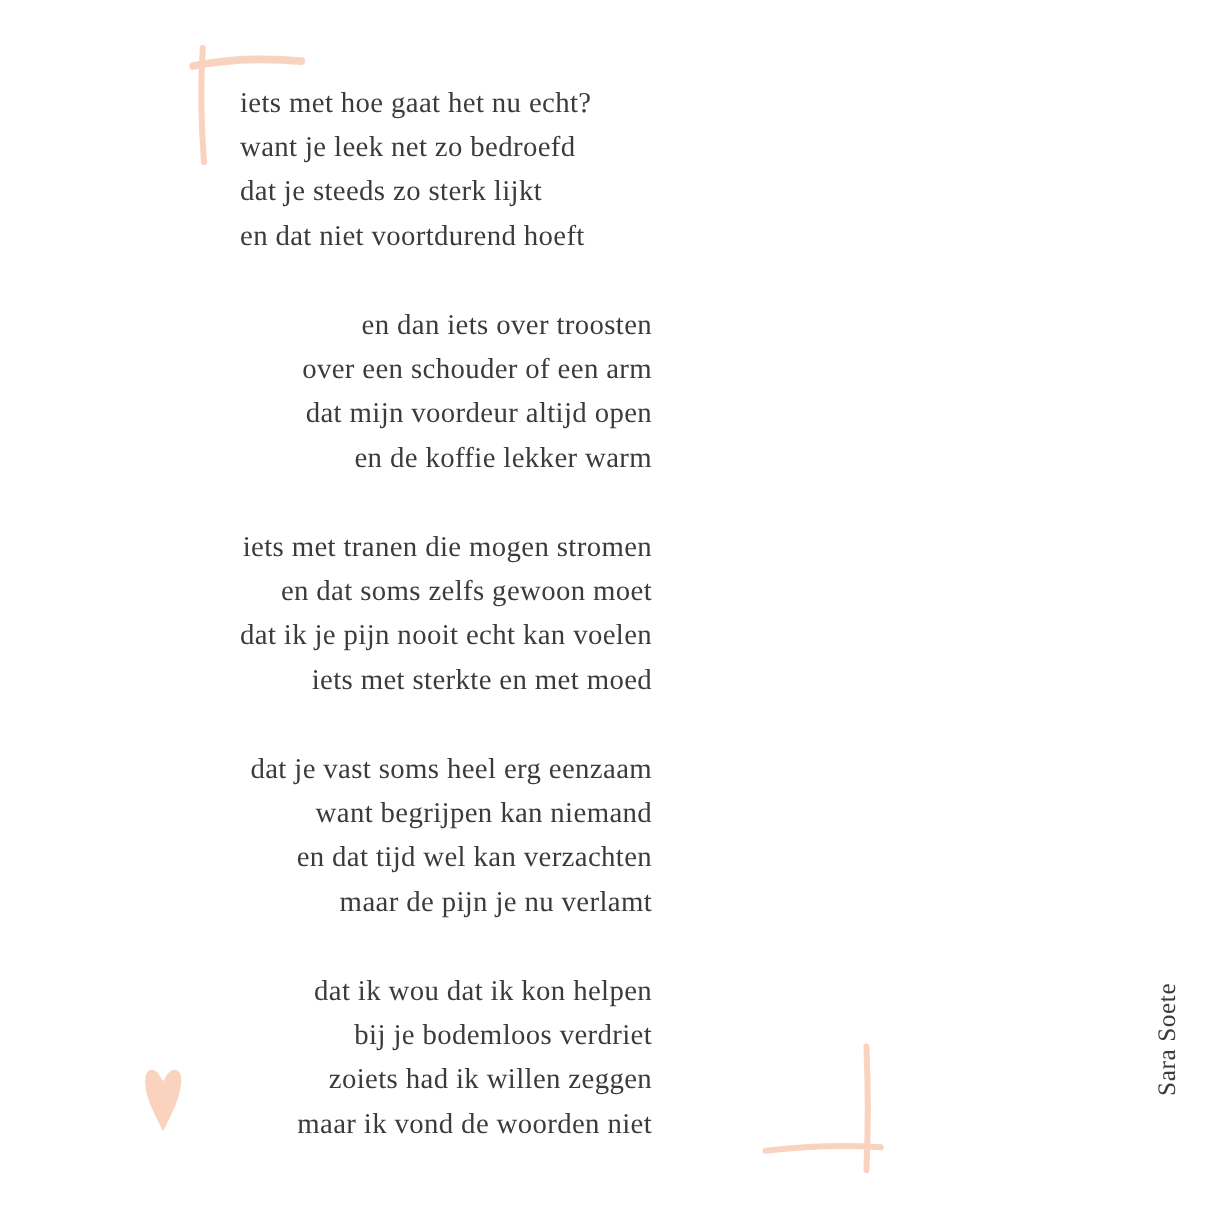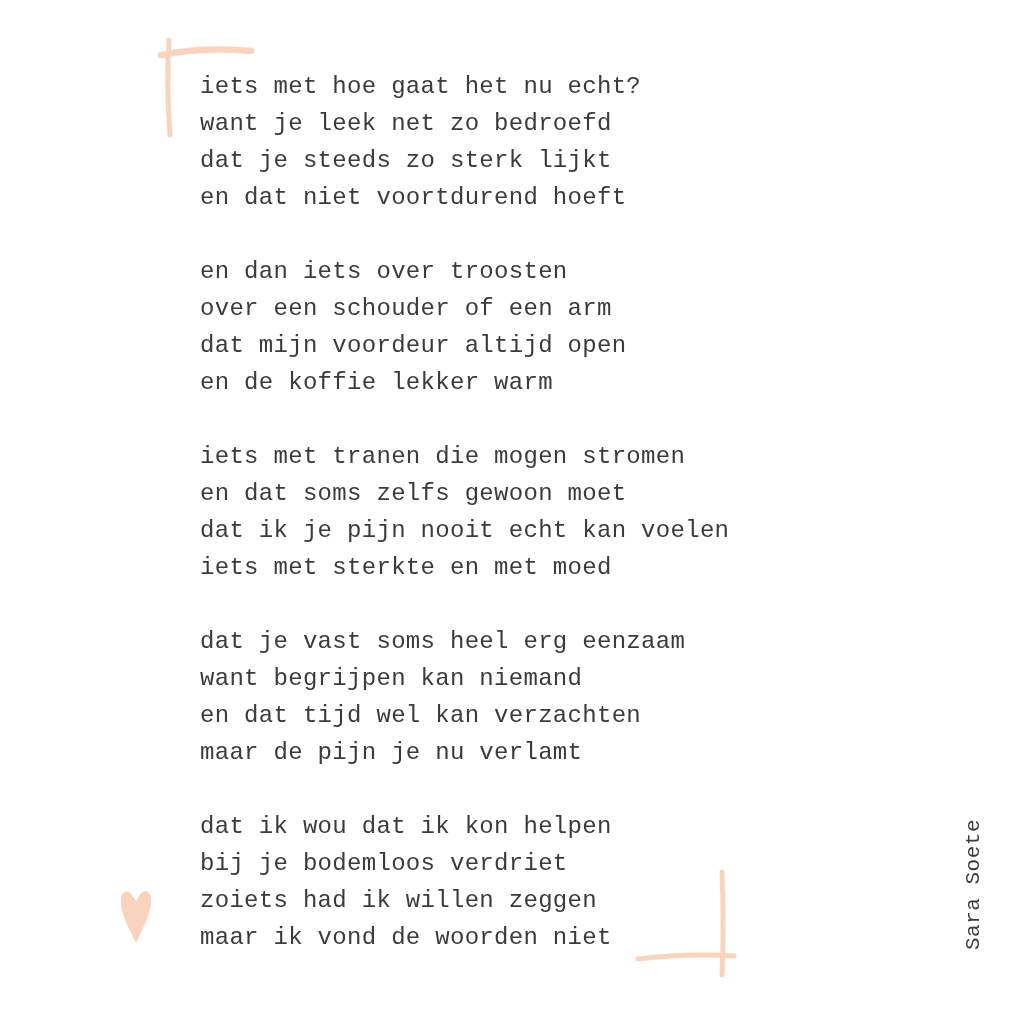--- a/index.html
+++ b/index.html
@@ -10,32 +10,32 @@
   * { margin: 0; padding: 0; box-sizing: border-box; }
   html, body {
     width: 1024px; height: 1024px;
     background: var(--bg);
     overflow: hidden;
   }
   .canvas {
     position: relative;
     width: 1024px; height: 1024px;
     background: var(--bg);
-    font-family: Liberation Mono, monospace;
+    font-family: Liberation Serif, serif;
     color: var(--ink);
   }
   .poem {
     position: absolute;
     left: 200px; top: 68px;
     font-size: 24px;
     line-height: 37px;
     letter-spacing: 0.3px;
     white-space: pre;
   }
-  .stanza + .stanza { margin-top: 37px; }
+  .stanza + .stanza { margin-top: 37px; text-align: right; }
   .author {
     position: absolute;
     top: 819px; right: 39px;
     writing-mode: vertical-rl;
     transform: rotate(180deg);
     font-size: 21px;
     letter-spacing: 0.5px;
   }
   .deco { position: absolute; pointer-events: none; }
   .deco-top-left { left: 156px; top: 36px; }

